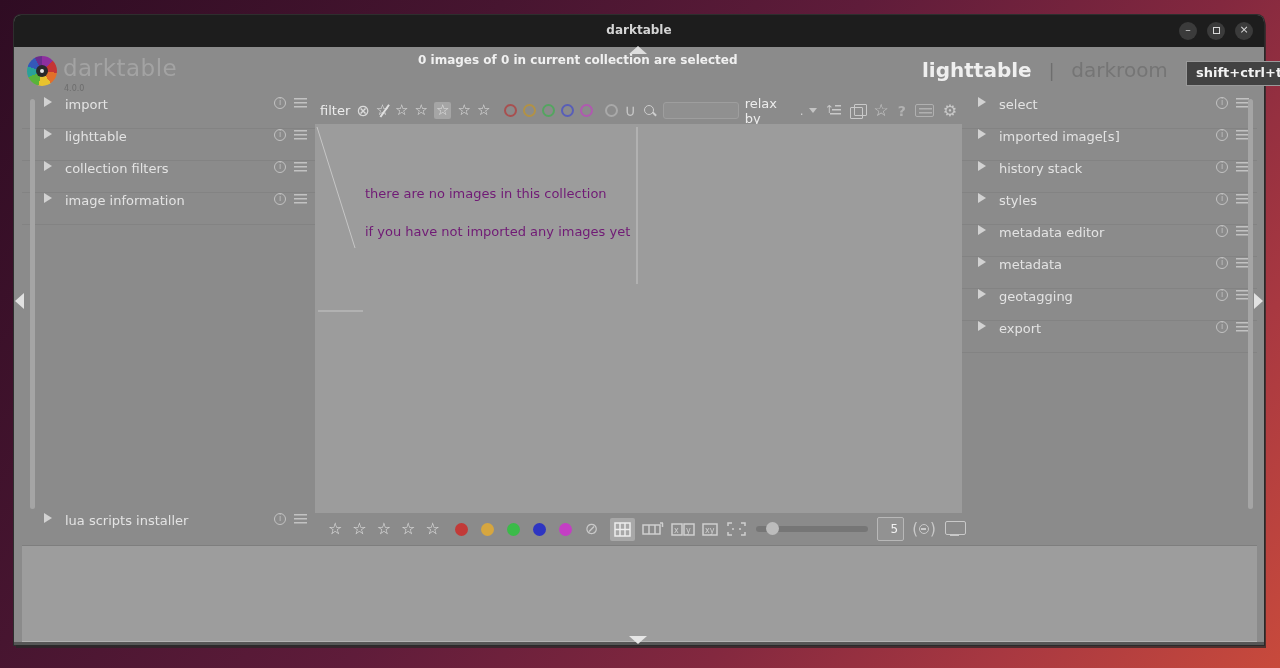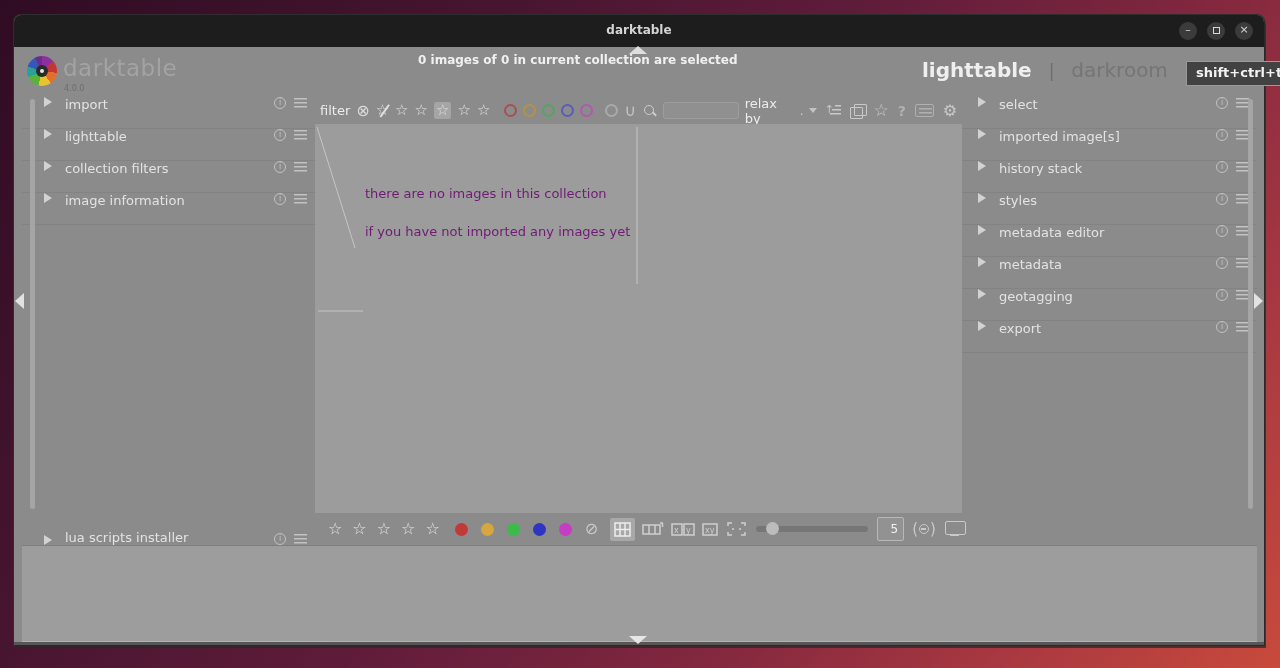--- a/index.html
+++ b/index.html
@@ -107,21 +107,21 @@
   .left-arrow { position:absolute; left:1px; top:278px; width:0; height:0;
     border-top:8px solid transparent; border-bottom:8px solid transparent; border-right:9px solid #e2e2e2; }
   .right-arrow { position:absolute; right:1px; top:278px; width:0; height:0;
     border-top:8px solid transparent; border-bottom:8px solid transparent; border-left:9px solid #e2e2e2; }
   .bottom-arrow { position:absolute; left:615px; top:621px; width:0; height:0;
     border-left:9px solid transparent; border-right:9px solid transparent; border-top:8px solid #e6e6e6; z-index:5; }
 
   
   .bottom-bar { position:absolute; left:8px; top:498px; width:1235px; height:32px;
     display:flex; align-items:center; }
-  .lua-section { width:293px; height:100%; display:flex; align-items:flex-end; padding:0 8px 0 22px; flex:0 0 auto; }
+  .lua-section { width:293px; height:100%; display:flex; align-items:flex-start; padding:0 8px 0 22px; flex:0 0 auto; }
   .b-stars { display:flex; gap:10px; margin-left:13px; }
   .b-stars .star { font-size:16px; }
   .b-dots { display:flex; gap:13px; margin-left:15px; }
   .dot { width:13px; height:13px; border-radius:50%; }
   .noc { font-size:16px; color:#c9c9c9; margin-left:13px; line-height:1; }
   .grid-btn { margin-left:12px; width:25px; height:23px; background:#a8a8a8; border-radius:2px;
     display:flex; align-items:center; justify-content:center; }
   .view-ico { margin-left:7px; display:flex; align-items:center; }
   .slider { margin-left:10px; position:relative; width:112px; height:6px; background:#767676; border-radius:3px; }
   .slider-handle { position:absolute; left:10px; top:-4px; width:13px; height:13px; border-radius:50%; background:#bcbcbc; }

